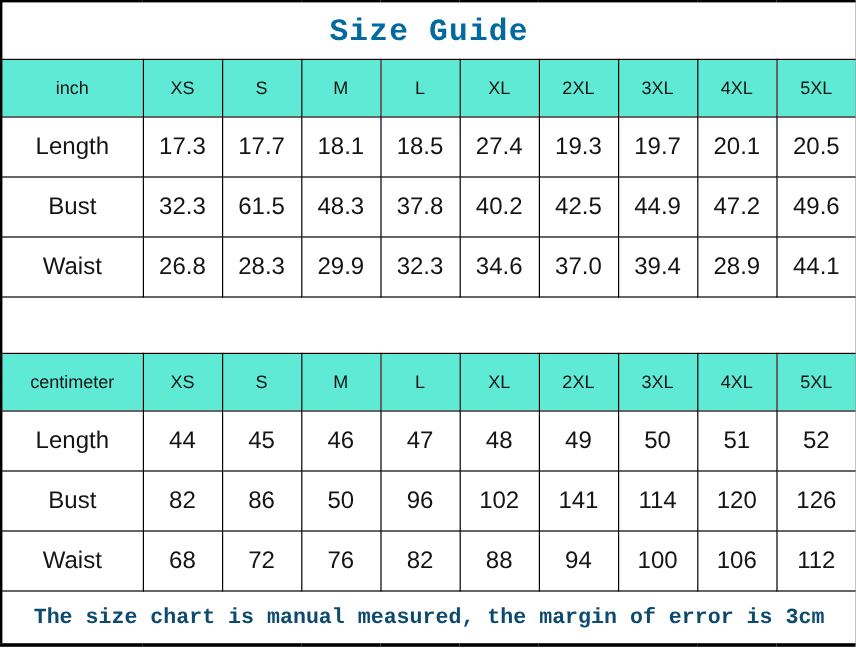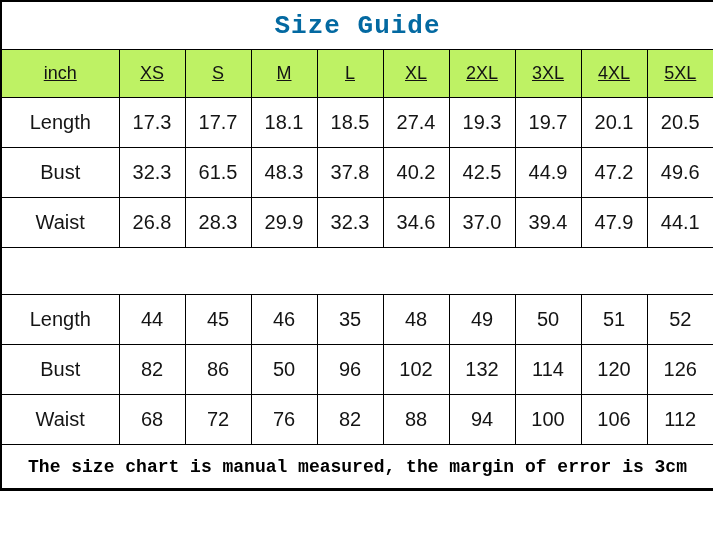--- a/index.html
+++ b/index.html
@@ -33,38 +33,37 @@
   td.title-cell {
     height: 47px;
     font-family: "Liberation Mono", monospace;
     font-weight: bold;
     font-size: 26px;
     letter-spacing: 1px;
     color: #0369a1;
   }
   tr.header-row td {
     height: 47px;
-    background: #bef264;
-    font-size: 18px;
-    text-decoration: underline;
+    background: #5eead4;
+    font-size: 15px;
   }
   tr.data-row td {
     height: 49px;
     font-size: 20px;
   }
   td.spacer-cell {
     height: 46px;
     background: #ffffff;
   }
   td.footer-cell {
     height: 43px;
     font-family: "Liberation Mono", monospace;
     font-weight: bold;
     font-size: 18px;
-    color: #000000;
+    color: #0c4a6e;
     margin-left: 24px;
   }
 </style>
 </head>
 <body>
 
 <table class="size-guide">
   <colgroup>
     <col style="width:118px">
     <col style="width:66px">
@@ -121,50 +120,62 @@
       </tr>
       <tr class="data-row">
         <td>Waist</td>
         <td>26.8</td>
         <td>28.3</td>
         <td>29.9</td>
         <td>32.3</td>
         <td>34.6</td>
         <td>37.0</td>
         <td>39.4</td>
-        <td>47.9</td>
+        <td>28.9</td>
         <td>44.1</td>
       </tr>
     </tbody>
   <tbody>
     <tr>
       <td class="spacer-cell" colspan="10"></td>
     </tr>
   </tbody>
   <tbody>
+      <tr class="header-row">
+        <td>centimeter</td>
+        <td>XS</td>
+        <td>S</td>
+        <td>M</td>
+        <td>L</td>
+        <td>XL</td>
+        <td>2XL</td>
+        <td>3XL</td>
+        <td>4XL</td>
+        <td>5XL</td>
+      </tr>
       <tr class="data-row">
         <td>Length</td>
         <td>44</td>
         <td>45</td>
         <td>46</td>
-        <td>35</td>
+        <td>47</td>
         <td>48</td>
         <td>49</td>
         <td>50</td>
         <td>51</td>
         <td>52</td>
       </tr>
       <tr class="data-row">
         <td>Bust</td>
         <td>82</td>
         <td>86</td>
         <td>50</td>
         <td>96</td>
         <td>102</td>
-        <td>132</td>
+        <td>141</td>
         <td>114</td>
         <td>120</td>
         <td>126</td>
       </tr>
       <tr class="data-row">
         <td>Waist</td>
         <td>68</td>
         <td>72</td>
         <td>76</td>
         <td>82</td>

